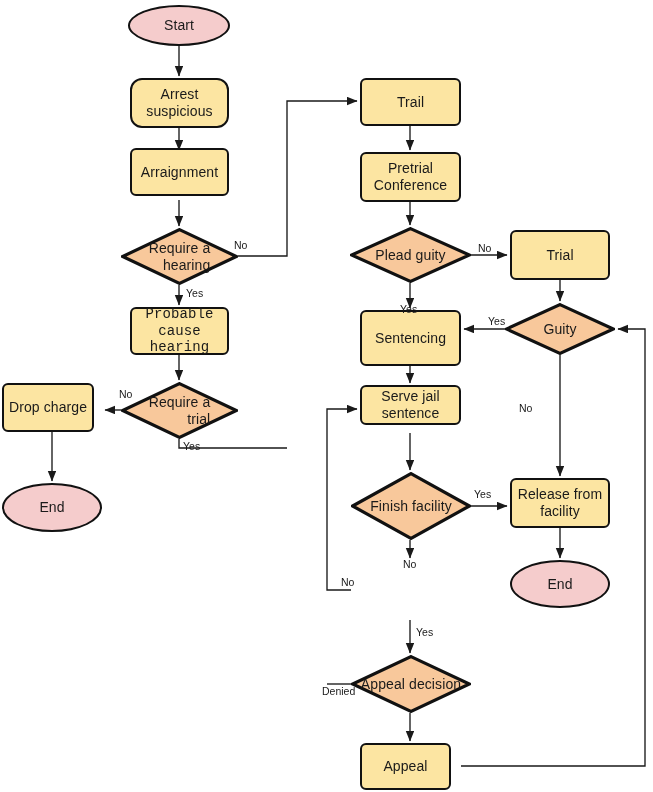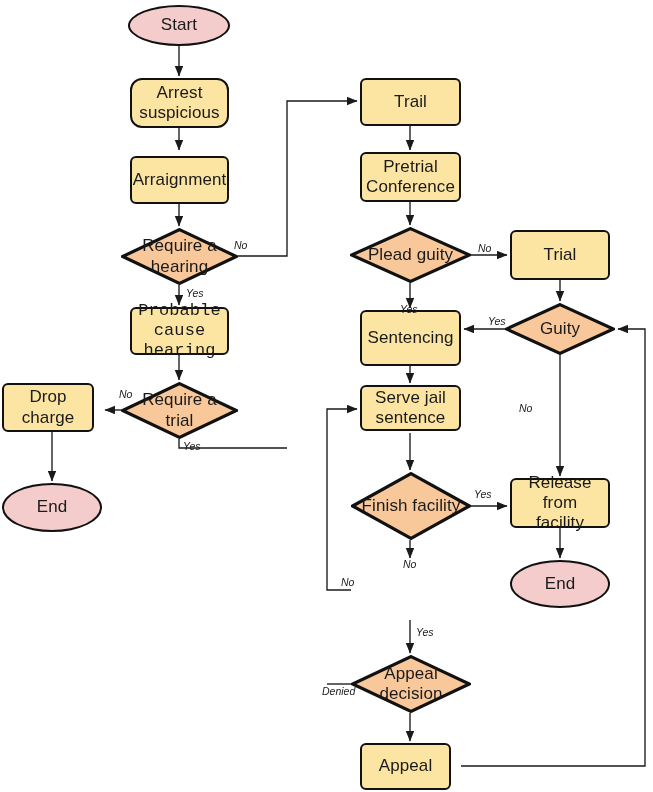--- a/index.html
+++ b/index.html
@@ -27,21 +27,21 @@
     pointer-events: none;
   }
   .node {
     position: absolute;
     box-sizing: border-box;
     display: flex;
     align-items: center;
     justify-content: center;
     text-align: center;
     color: #1a1a1a;
-    font-size: 17px;
+    font-size: 14px;
     line-height: 1.18;
     letter-spacing: 0.1px;
   }
   .node .label {
     display: block;
     padding: 0 3px;
     white-space: pre-line;
   }
   .n-process {
     background: #fce5a2;
@@ -60,29 +60,29 @@
   .n-decision .dia {
     position: absolute;
     left: 0;
     top: 0;
     width: 100%;
     height: 100%;
   }
   .n-decision .label {
     position: relative;
     z-index: 2;
+    text-align: right;
   }
   .edge-label {
     position: absolute;
     font-size: 10.5px;
     color: #1a1a1a;
     background: transparent;
     white-space: nowrap;
     line-height: 1;
-    font-style: italic;
   }
 </style>
 </head>
 <body>
 
 <div id="canvas">
 
   <svg id="edges" viewBox="0 0 653 792">
     <defs>
       <marker id="arrow" markerWidth="9" markerHeight="9" refX="7.6" refY="3.2" orient="auto" markerUnits="strokeWidth">
@@ -146,21 +146,21 @@
   </svg>
 
   <div class="node n-terminator" style="left:128px;top:5px;width:102px;height:41px;">
     <span class="label">Start</span>
   </div>
 
   <div class="node n-process" style="left:130px;top:78px;width:99px;height:50px;border-radius:12px;">
     <span class="label">Arrest suspicious</span>
   </div>
 
-  <div class="node n-process" style="left:130px;top:156px;width:99px;height:48px;">
+  <div class="node n-process" style="left:130px;top:148px;width:99px;height:48px;">
     <span class="label">Arraignment</span>
   </div>
 
   <div class="node n-decision" style="left:121px;top:228px;width:117px;height:57px;">
     <svg class="dia" viewBox="0 0 117 57" preserveAspectRatio="none">
       <polygon points="58.5,1.6 115.4,28.5 58.5,55.4 1.6,28.5" fill="#f8c89b" stroke="#111111" stroke-width="3.2"></polygon>
     </svg>
     <span class="label">Require a
 hearing</span>
   </div>
@@ -210,21 +210,21 @@
     <span class="label">Sentencing</span>
   </div>
 
   <div class="node n-decision" style="left:505px;top:303px;width:110px;height:52px;">
     <svg class="dia" viewBox="0 0 110 52" preserveAspectRatio="none">
       <polygon points="55,1.6 108.4,26 55,50.4 1.6,26" fill="#f8c89b" stroke="#111111" stroke-width="3.2"></polygon>
     </svg>
     <span class="label">Guity</span>
   </div>
 
-  <div class="node n-process" style="left:360px;top:385px;width:101px;height:46px;">
+  <div class="node n-process" style="left:360px;top:385px;width:101px;height:40px;">
     <span class="label">Serve jail
 sentence</span>
   </div>
 
   <div class="node n-decision" style="left:351px;top:472px;width:120px;height:68px;">
     <svg class="dia" viewBox="0 0 120 68" preserveAspectRatio="none">
       <polygon points="60,1.6 118.4,34 60,66.4 1.6,34" fill="#f8c89b" stroke="#111111" stroke-width="3.2"></polygon>
     </svg>
     <span class="label">Finish facility</span>
   </div>

